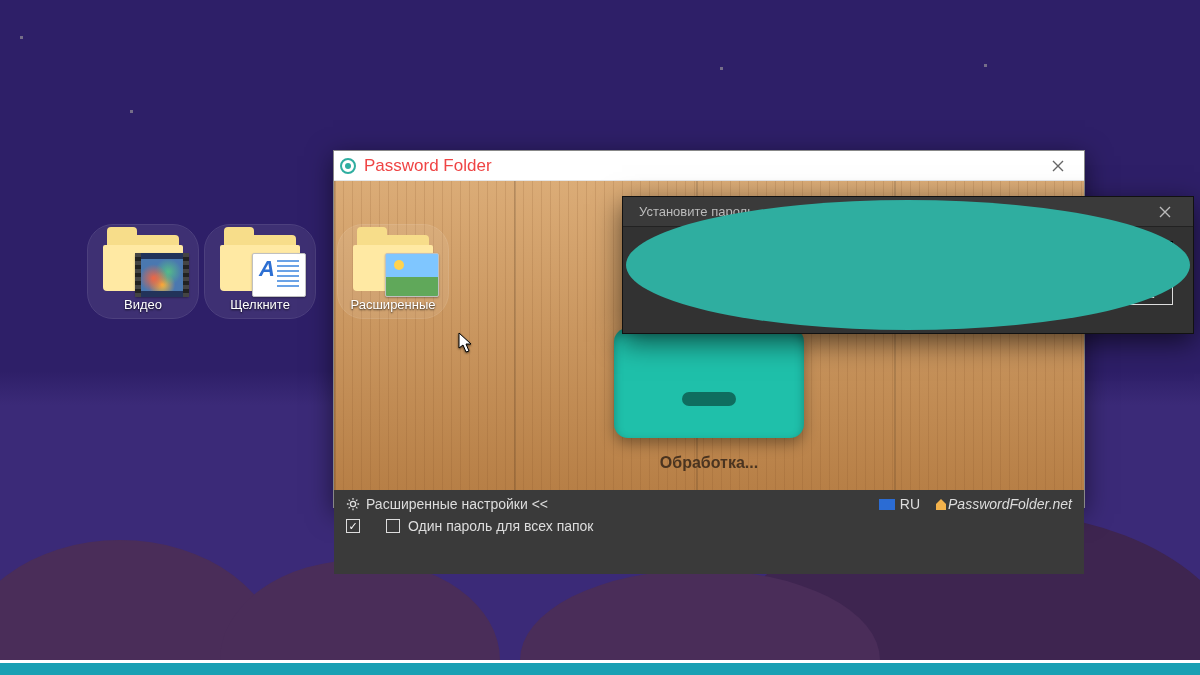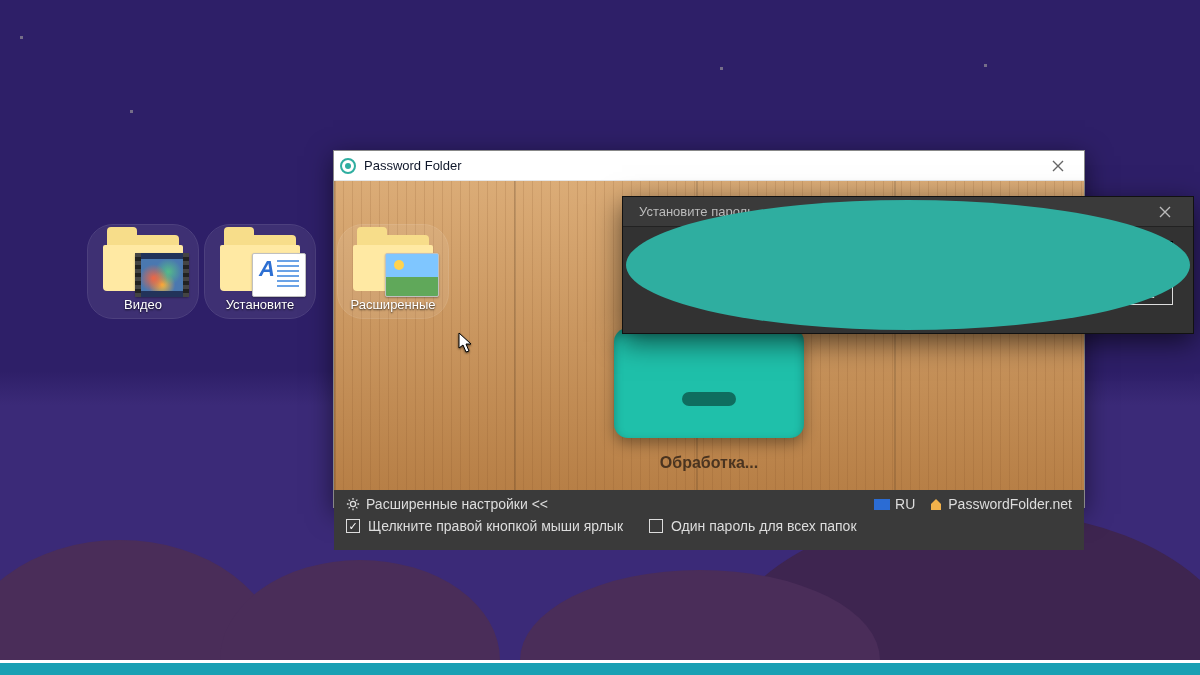--- a/index.html
+++ b/index.html
@@ -34,36 +34,36 @@
   .desk-icon .lbl { font-size:13px; padding:2px 4px 6px; text-shadow:0 1px 2px rgba(0,0,0,.8);}
 
   .cursor { position:absolute; left:458px; top:332px; width:16px; height:22px; z-index:5;}
   .cursor svg{filter:drop-shadow(0 1px 1px rgba(0,0,0,.6));}
 
   
   .win { position:absolute; left:333px; top:150px; width:752px; height:358px; background:#fff; box-shadow:0 6px 24px rgba(0,0,0,.5); border:1px solid #888; }
   .win .titlebar { height:30px; background:#fff; display:flex; align-items:center; padding:0 6px; border-bottom:1px solid #e5e5e5;}
   .titlebar .appico { width:16px; height:16px; border:2px solid #2faea0; border-radius:50%; margin-right:8px; position:relative;}
   .appico::after{content:""; position:absolute; inset:3px; background:#2faea0; border-radius:50%;}
-  .titlebar .ttl { flex:1; color:#0f172a; font-size:13px;}
+  .titlebar .ttl { flex:1; color:#ef4444; font-size:17px;}
   .titlebar .x { width:40px; height:30px; display:flex; align-items:center; justify-content:center; color:#666; font-size:14px;}
 
   .win .body { height:309px; background:#c9965b;
     background-image: repeating-linear-gradient(90deg, rgba(120,70,30,.15) 0 1px, transparent 1px 9px),
                       linear-gradient(90deg, rgba(0,0,0,.12) 0 2px, transparent 2px 180px, rgba(0,0,0,.12) 180px 182px, transparent 182px 362px, rgba(0,0,0,.12) 362px 364px, transparent 364px 560px, rgba(0,0,0,.12) 560px 562px, transparent 562px),
                       linear-gradient(#dbac77,#b77f46);
     position:relative; display:flex; flex-direction:column; align-items:center; justify-content:flex-end; padding-bottom:18px; gap:16px;}
   .bigfolder { width:190px; height:150px; position:relative;}
   .bigfolder .bf-back{ position:absolute; inset:10px 10px 0 10px; background:#199a8a; border-radius:18px 18px 10px 10px;}
   .bigfolder .bf-tab { position:absolute; right:28px; top:-2px; width:64px; height:24px; background:#199a8a; border-radius:12px 12px 0 0;}
   .bigfolder .bf-front{position:absolute; left:0; right:0; bottom:0; height:110px; background:#1fc0aa; border-radius:14px; box-shadow:0 4px 10px rgba(0,0,0,.3) inset, 0 6px 14px rgba(0,0,0,.35);}
   .bigfolder .bf-slot{ position:absolute; left:50%; bottom:32px; transform:translateX(-50%); width:54px; height:14px; background:#0f6d5f; border-radius:8px;}
   .processing { color:#4a3420; font-weight:600; font-size:16px;}
 
-  .win .footer { height:60px; background:#3a3a3a; color:#ddd; font-size:14px; padding:6px 12px; display:flex; flex-direction:column; gap:6px;}
+  .win .footer { height:84px; background:#3a3a3a; color:#ddd; font-size:14px; padding:6px 12px; display:flex; flex-direction:column; gap:6px;}
   .footer .row { display:flex; align-items:center; gap:8px;}
   .footer .row1 { justify-content:space-between;}
   .footer .gear { width:14px; height:14px; color:#ddd;}
   .footer a { color:#ddd; text-decoration:none;}
   .chk { width:14px; height:14px; border:1px solid #ddd; display:inline-flex; align-items:center; justify-content:center; font-size:11px; line-height:1;}
   .chk.on::after{content:"✓"; color:#fff;}
   .flag { width:16px; height:11px; background:#2b6cd4; position:relative; display:inline-block;}
   .home { width:14px; height:14px; color:#f3b24b; display:inline-flex; align-items:flex-end; justify-content:center;}
 
   
@@ -108,21 +108,21 @@
     </div>
   <div class="lbl">Видео</div>
 </div>
 <div class="desk-icon sel" style="left:205px; top:225px;">
   <div class="folder">
       <div class="tab"></div>
       <div class="back"></div>
       <div class="front"></div>
       <div class="overlay docs"></div>
     </div>
-  <div class="lbl">Установите</div>
+  <div class="lbl">Щелкните</div>
 </div>
 <div class="desk-icon sel" style="left:338px; top:225px; z-index:20;">
   <div class="folder">
       <div class="tab"></div>
       <div class="back"></div>
       <div class="front"></div>
       <div class="overlay pics"></div>
     </div>
   <div class="lbl">Расширенные</div>
 </div>
@@ -159,33 +159,32 @@
             <circle cx="8" cy="8" r="3" fill="none" stroke="currentColor" stroke-width="1.5"></circle>
             <path d="M8 1v2M8 13v2M1 8h2M13 8h2M3 3l1.4 1.4M11.6 11.6L13 13M13 3l-1.4 1.4M4.4 11.6L3 13" stroke="currentColor" stroke-width="1.5"></path>
           </svg>
         <span>Расширенные настройки &lt;&lt;</span>
       </a>
       <div style="display:flex; align-items:center; gap:14px;padding-left:28px;">
         <a href="#" style="display:flex;align-items:center;gap:5px;">
           <span class="flag"></span>
           <span>RU</span>
         </a>
-        <a href="#" style="display:flex;align-items:center;gap:5px;">
+        <a href="#" style="display:flex;align-items:center;font-style:italic;">
           <span class="home">
             <svg width="14" height="14" viewBox="0 0 14 14">
                 <path d="M2 7 L7 2 L12 7 V13 H2 Z" fill="#f3b24b"></path>
               </svg>
           </span>
           <span>PasswordFolder.net</span>
         </a>
       </div>
     </div>
     <div class="row">
       <span class="chk on"></span>
-      <span>Щелкните правой кнопкой мыши ярлык</span>
       <span style="width:10px;"></span>
       <span class="chk"></span>
       <span>Один пароль для всех папок</span>
     </div>
   </div>
 </div>
 
 <div class="dlg" style="z-index:40;">
   <div class="dtitle">
     <span class="appico"></span>

